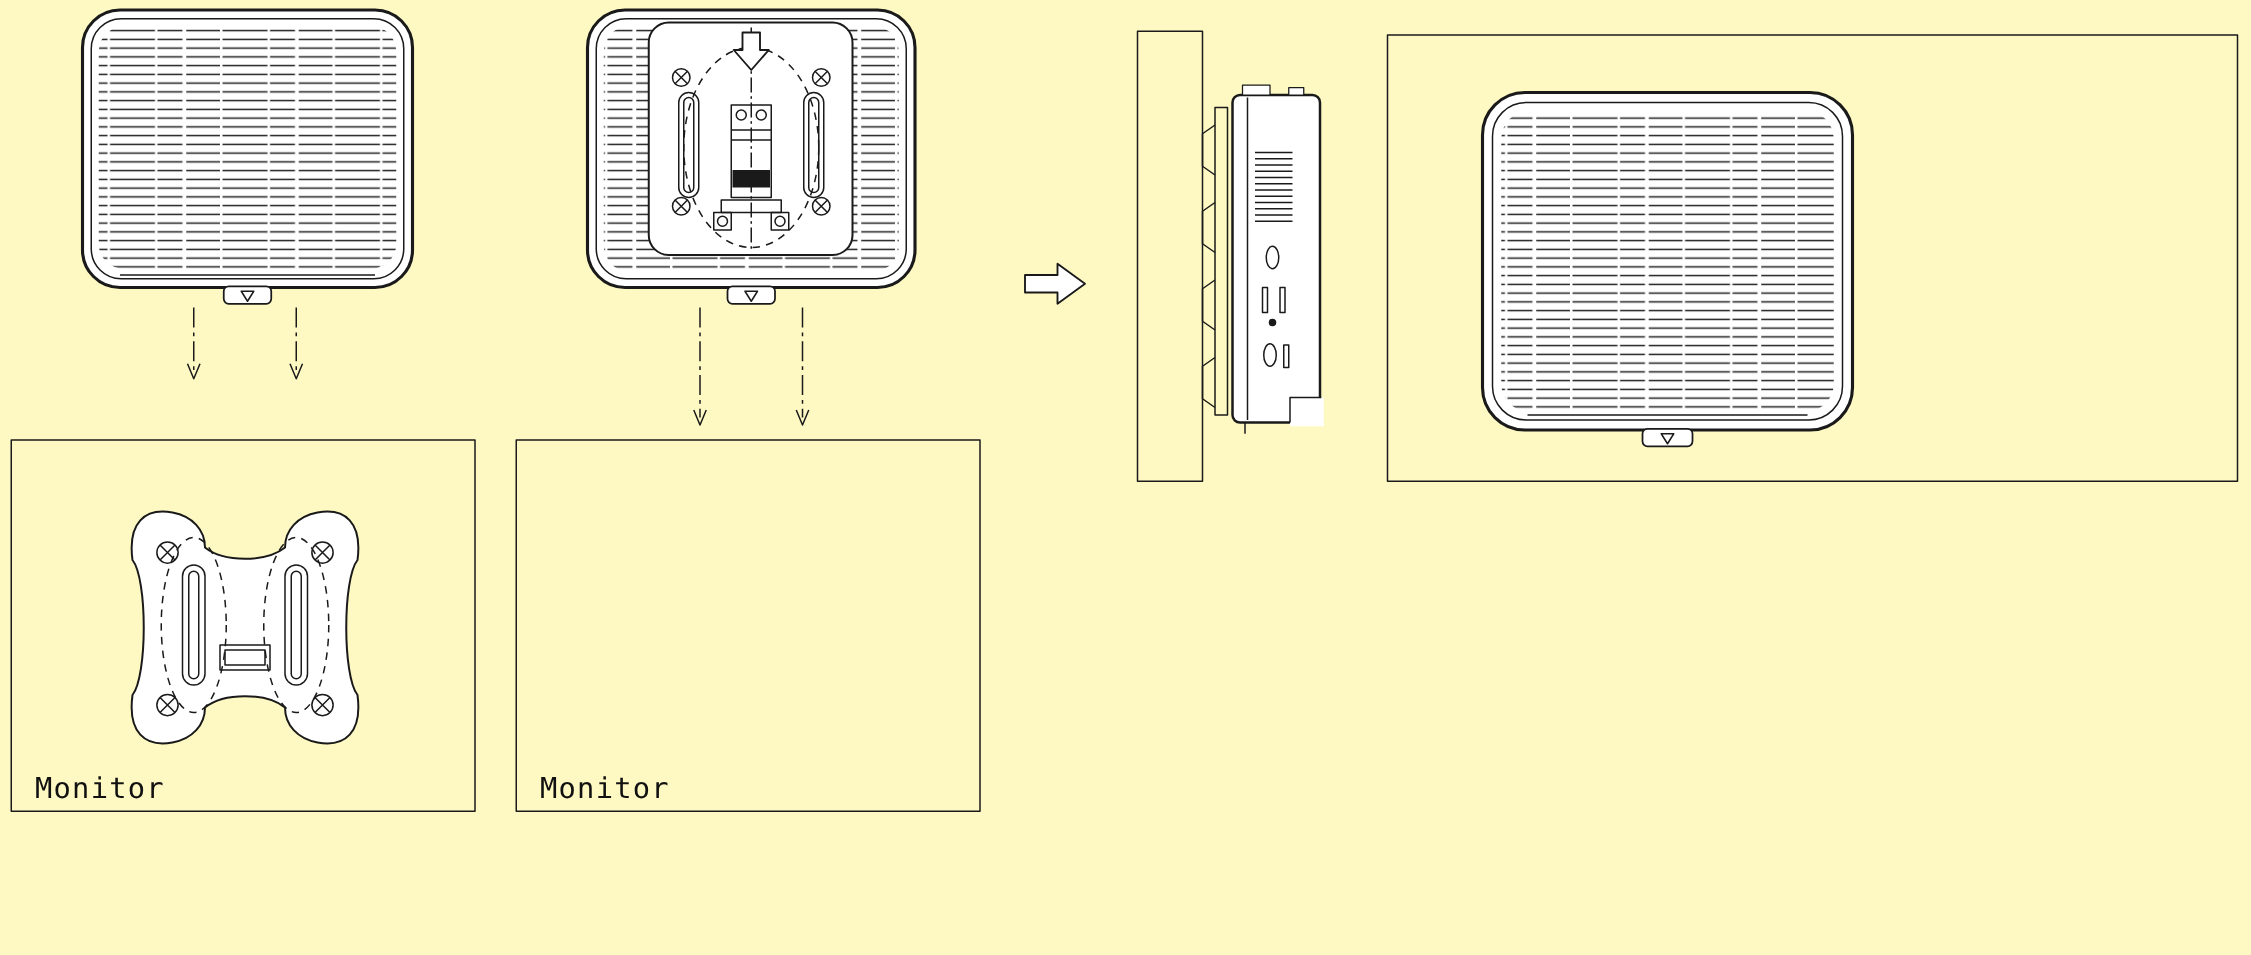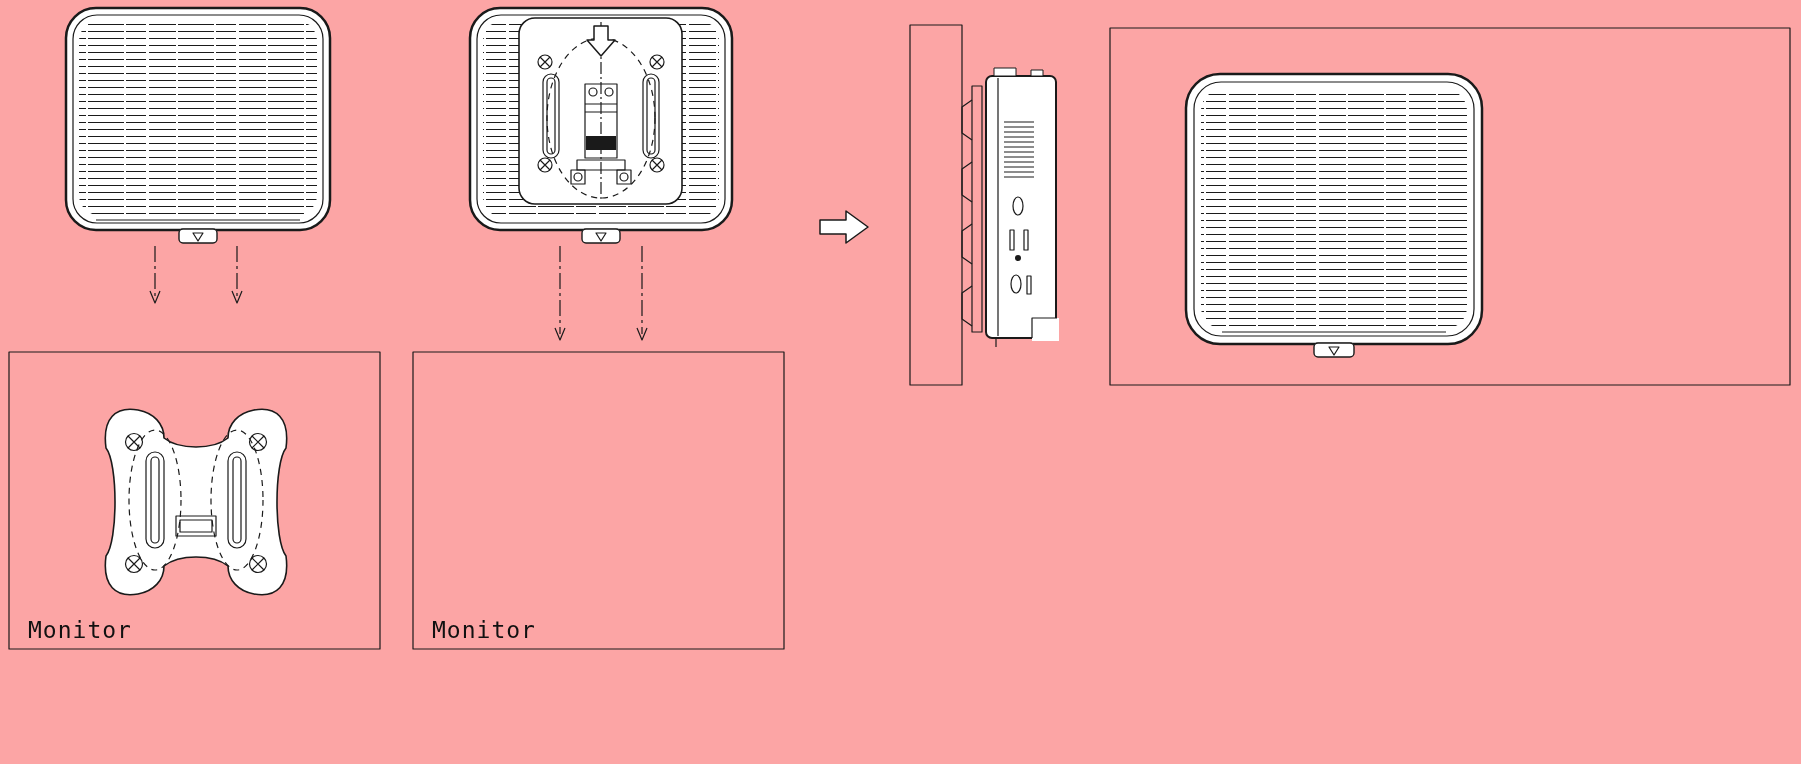--- a/index.html
+++ b/index.html
@@ -1,16 +1,16 @@
 <!DOCTYPE html>
 <html><head>
 <meta charset="utf-8">
 <style>
   html,body{margin:0;padding:0;background:#ffffff}
-  .stage{position:relative;width:1801px;height:764px;background:#fca5a5;overflow:hidden;
+  .stage{position:relative;width:1801px;height:764px;background:#fef9c3;overflow:hidden;
          font-family:"DejaVu Sans",sans-serif}
   svg{display:block}
   .s{stroke:#1a1a1a;fill:none;stroke-width:1.2;stroke-linecap:butt;stroke-linejoin:round}
   .wf{stroke:#1a1a1a;fill:#ffffff;stroke-linejoin:round}
   .blk{fill:#1a1a1a;stroke:none}
   .cad{font-family:"DejaVu Sans Mono",monospace;font-size:23px;fill:#111;letter-spacing:1px}
 </style>
 </head>
 <body>
 

